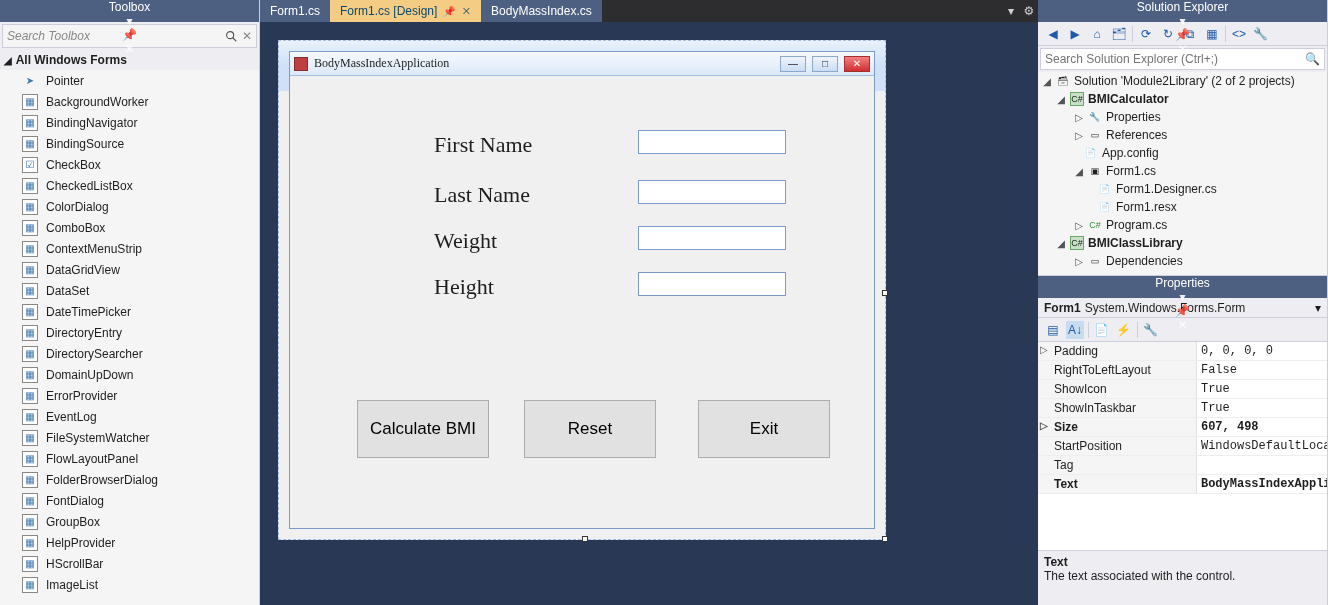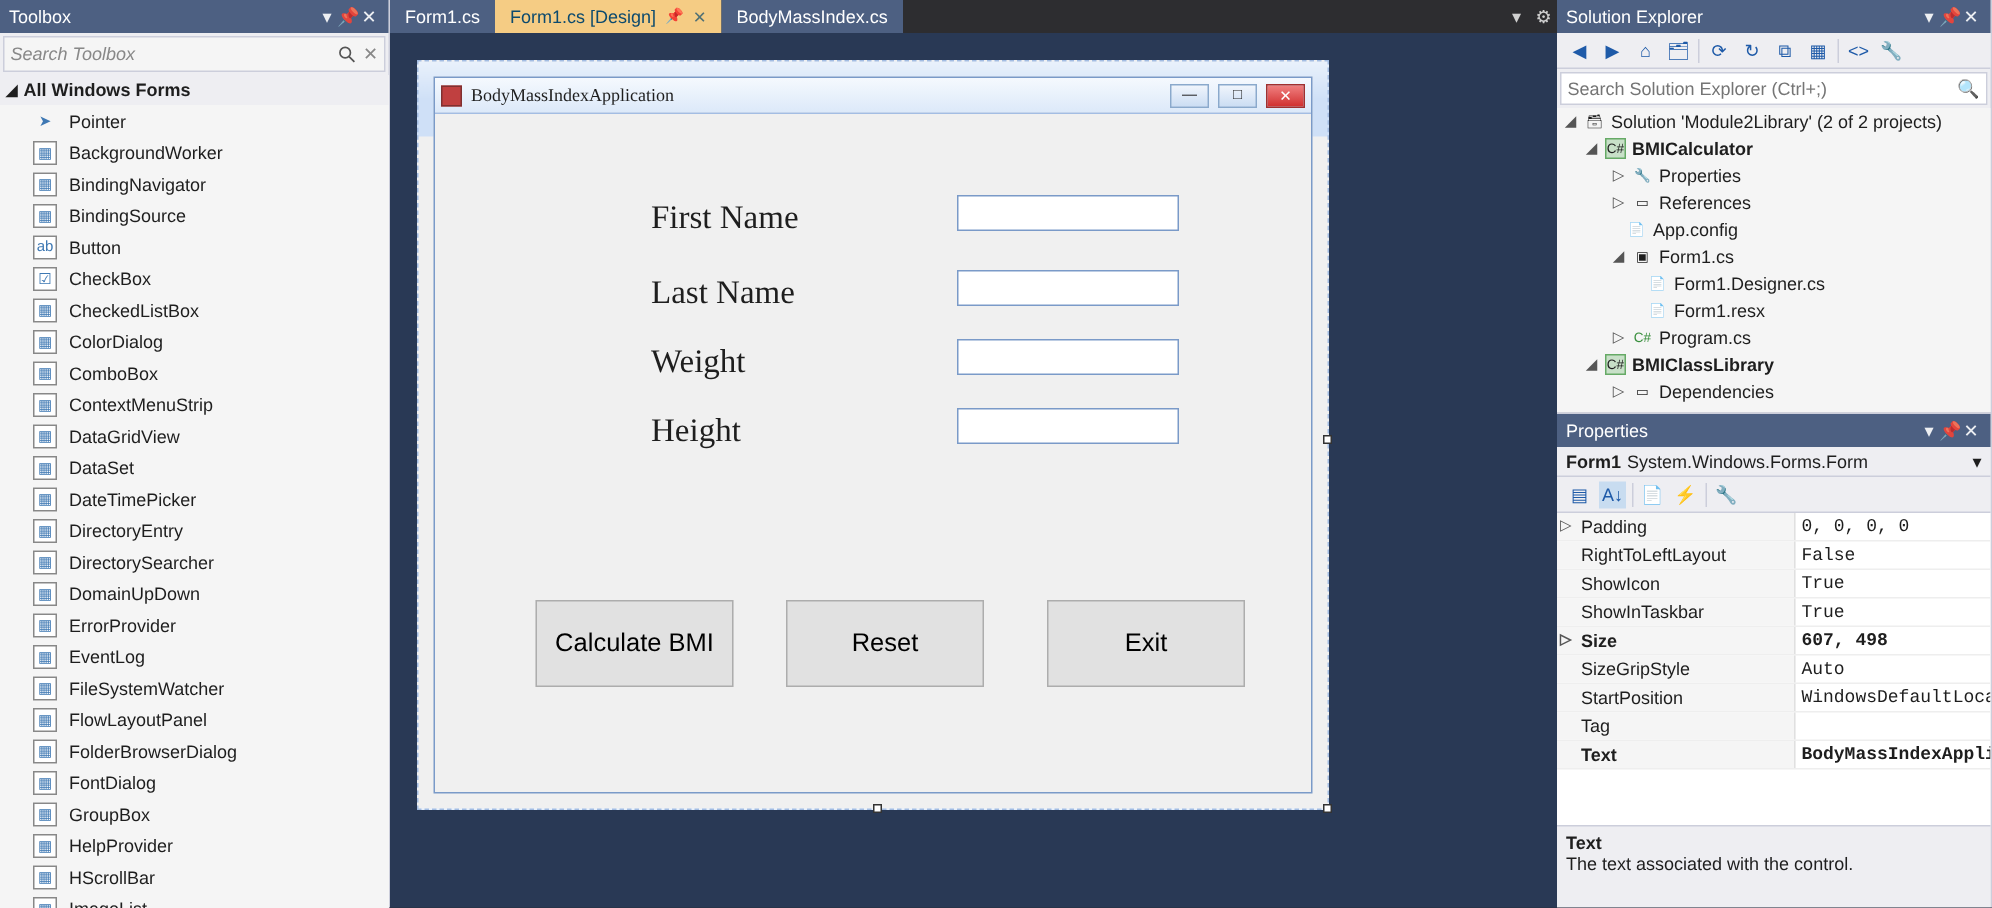--- a/index.html
+++ b/index.html
@@ -1,20 +1,20 @@
 <!DOCTYPE html>
 <html><head>
 <meta charset="utf-8">
 <style>
   * { box-sizing: border-box; margin: 0; padding: 0; font-family: "Segoe UI", Tahoma, sans-serif; }
   body { width: 1328px; height: 605px; background: #2D2D30; display: flex; overflow: hidden; font-size: 12px; color: #1E1E1E; }
   
   
   .panel { display: flex; flex-direction: column; background: #EEEEF2; border-right: 1px solid #CCCEDB; }
-  .panel-header { height: 22px; background: #4D6082; color: #fff; display: flex; align-items: center; padding: 0 6px; font-size: 12px; }
+  .panel-header { height: 22px; background: #4D6082; color: #fff; display: flex; align-items: center; padding: 0 6px; font-size: 12px; flex-direction: column; }
   .panel-header .title { flex: 1; }
   .panel-header .ctl { width: 14px; text-align: center; opacity: 0.9; cursor: default; }
   
   
   .toolbox { width: 260px; }
   .search-row { display: flex; height: 24px; background: #F5F5F5; border: 1px solid #CCCEDB; margin: 2px; align-items: center; padding: 0 4px; }
   .search-row input { flex: 1; border: none; background: transparent; font-size: 12px; outline: none; color: #555; }
   .search-row input::placeholder { color: #888; font-style: italic; }
   .search-icon { width: 14px; height: 14px; }
   .tree { flex: 1; overflow: auto; background: #F5F5F5; }
@@ -109,24 +109,20 @@
         </div>
         <div class="tree-item">
           <span class="tb-icon">▦</span>
           <span>BindingNavigator</span>
         </div>
         <div class="tree-item">
           <span class="tb-icon">▦</span>
           <span>BindingSource</span>
         </div>
         <div class="tree-item">
-          <span class="tb-icon">ab</span>
-          <span>Button</span>
-        </div>
-        <div class="tree-item">
           <span class="tb-icon">☑</span>
           <span>CheckBox</span>
         </div>
         <div class="tree-item">
           <span class="tb-icon">▦</span>
           <span>CheckedListBox</span>
         </div>
         <div class="tree-item">
           <span class="tb-icon">▦</span>
           <span>ColorDialog</span>
@@ -382,24 +378,20 @@
         </div>
         <div class="prop-row">
           <div class="prop-key">ShowInTaskbar</div>
           <div class="prop-val">True</div>
         </div>
         <div class="prop-row bold">
           <div class="prop-key" style="padding-left: 16px;"><span class="expander">▷</span>Size</div>
           <div class="prop-val">607, 498</div>
         </div>
         <div class="prop-row">
-          <div class="prop-key">SizeGripStyle</div>
-          <div class="prop-val">Auto</div>
-        </div>
-        <div class="prop-row">
           <div class="prop-key">StartPosition</div>
           <div class="prop-val">WindowsDefaultLocation</div>
         </div>
         <div class="prop-row">
           <div class="prop-key">Tag</div>
           <div class="prop-val"></div>
         </div>
         <div class="prop-row bold">
           <div class="prop-key">Text</div>
           <div class="prop-val">BodyMassIndexApplication</div>

